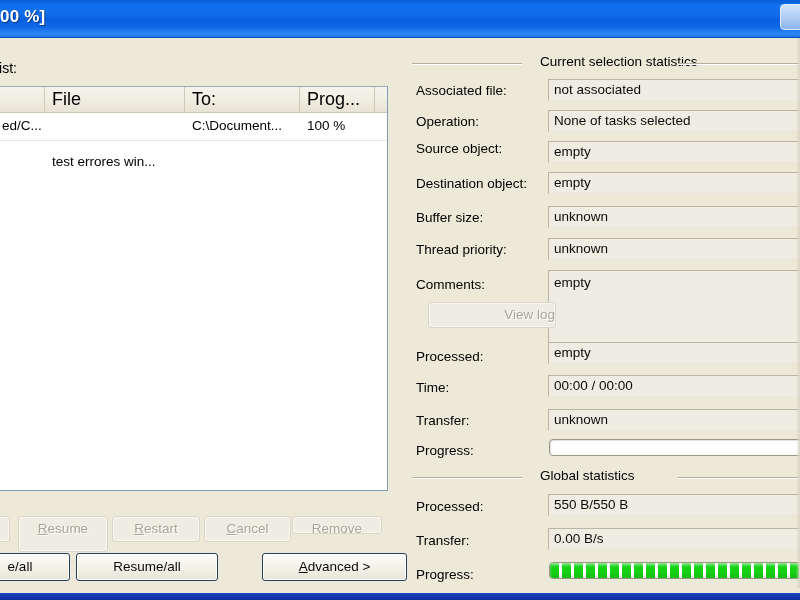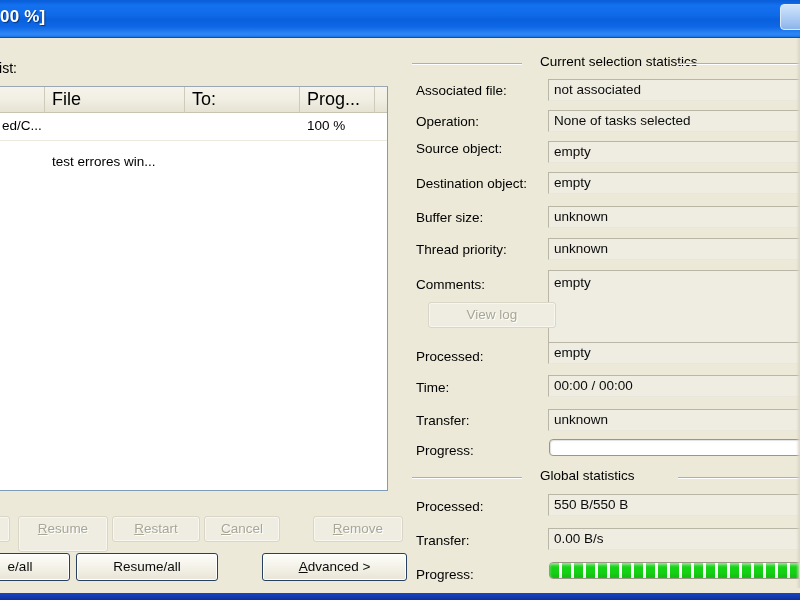--- a/index.html
+++ b/index.html
@@ -281,31 +281,32 @@
       <div class="lv-header" id="lv-header">
           <div class="lv-th" style="left: 0px; width: 50px;"></div>
           <div class="lv-th" style="left: 50px; width: 140px;">File</div>
           <div class="lv-th" style="left: 305px; width: 75px;">Prog...</div>
           <div class="lv-th" style="left: 190px; width: 115px;">To:</div>
         </div>
       <div id="lv-body">
           <div class="lv-row">
             <div class="lv-td" style="left: 0px; width: 50px;">ed/C...</div>
             <div class="lv-td" style="left: 50px; width: 140px; margin-top: 36px;">test errores win...</div>
+            <div class="lv-td" style="left: 190px; width: 115px;">C:\Document...</div>
             <div class="lv-td" style="left: 305px; width: 75px;">100 %</div>
           </div>
         </div>
     </div>
 
     <div id="task-buttons">
         <div class="btn disabled" style="left: -30px; top: 478px; width: 40px; height: 26px; line-height: 24px;"></div>
         <div class="btn disabled" style="left: 18px; top: 478px; width: 90px; height: 36px; line-height: 24px;"><u>R</u>esume</div>
         <div class="btn disabled" style="left: 112px; top: 478px; width: 88px; height: 26px; line-height: 24px;"><u>R</u>estart</div>
-        <div class="btn disabled" style="left: 204px; top: 478px; width: 76px; height: 26px; line-height: 24px;"><u>C</u>ancel</div>
-        <div class="btn disabled" style="left: 313px; top: 478px; width: 90px; height: 26px; line-height: 24px;"><u>R</u>emove</div>
+        <div class="btn disabled" style="left: 204px; top: 478px; width: 87px; height: 26px; line-height: 24px;"><u>C</u>ancel</div>
+        <div class="btn disabled" style="left: 292px; top: 478px; width: 90px; height: 18px; line-height: 24px;"><u>R</u>emove</div>
       </div>
     <div id="bulk-buttons">
         <div class="btn enabled" style="left: -30px; top: 515px; width: 100px; height: 28px; line-height: 26px;">e/all</div>
         <div class="btn enabled" style="left: 76px; top: 515px; width: 142px; height: 28px; line-height: 26px;">Resume/all</div>
         <div class="btn enabled" style="left: 240px; top: 515px; width: 145px; height: 28px; line-height: 26px; margin-left: 22px;"><u>A</u>dvanced &gt;</div>
         <div class="btn enabled" style="left: -30px; top: 552px; width: 100px; height: 28px; line-height: 26px;">el/all</div>
         <div class="btn enabled" style="left: 76px; top: 552px; width: 142px; height: 28px; line-height: 26px;">Remove/all</div>
         <div class="btn enabled" style="left: 224px; top: 552px; width: 142px; height: 28px; line-height: 26px;">Restart/all</div>
       </div>
   </div>
@@ -332,21 +333,21 @@
 
     <div class="field-label" style="left:16px; top:172px">Buffer size:</div>
     <div class="field-value" style="top:168px">unknown</div>
 
     <div class="field-label" style="left:16px; top:204px">Thread priority:</div>
     <div class="field-value" style="top:200px">unknown</div>
 
     <div class="field-label" style="left:16px; top:239px">Comments:</div>
     <div class="field-value multiline" style="top:232px">empty</div>
 
-    <div class="btn disabled" style="left:28px; top:264px; width:128px; height:26px; line-height:24px;">View log</div>
+    <div class="btn disabled" style="left:28px; top:264px; width:128px; height:26px; line-height:24px;text-align:right;">View log</div>
 
     <div class="field-label" style="left:16px; top:311px">Processed:</div>
     <div class="field-value" style="top:304px">empty</div>
 
     <div class="field-label" style="left:16px; top:342px">Time:</div>
     <div class="field-value" style="top:337px">00:00 / 00:00</div>
 
     <div class="field-label" style="left:16px; top:375px">Transfer:</div>
     <div class="field-value" style="top:371px">unknown</div>
 

